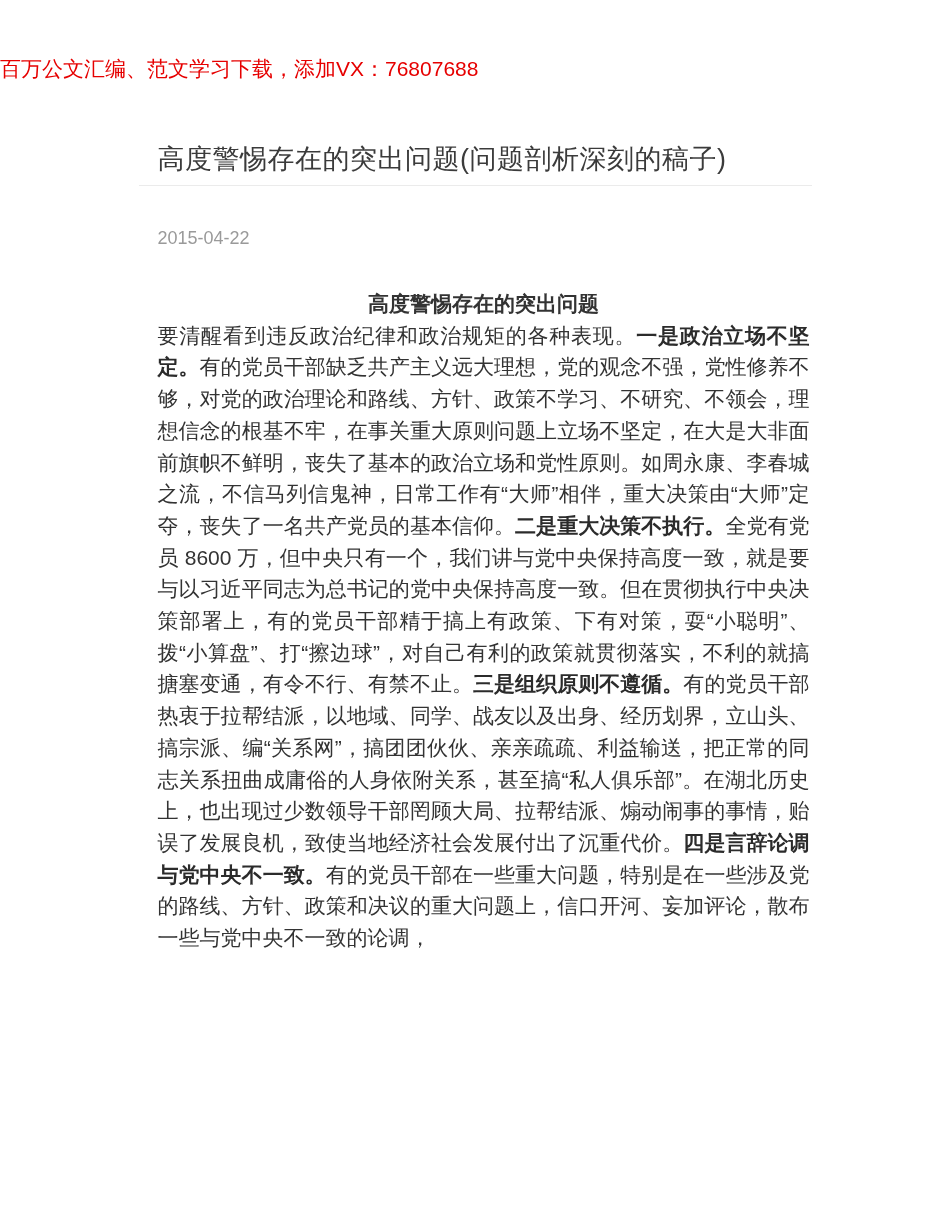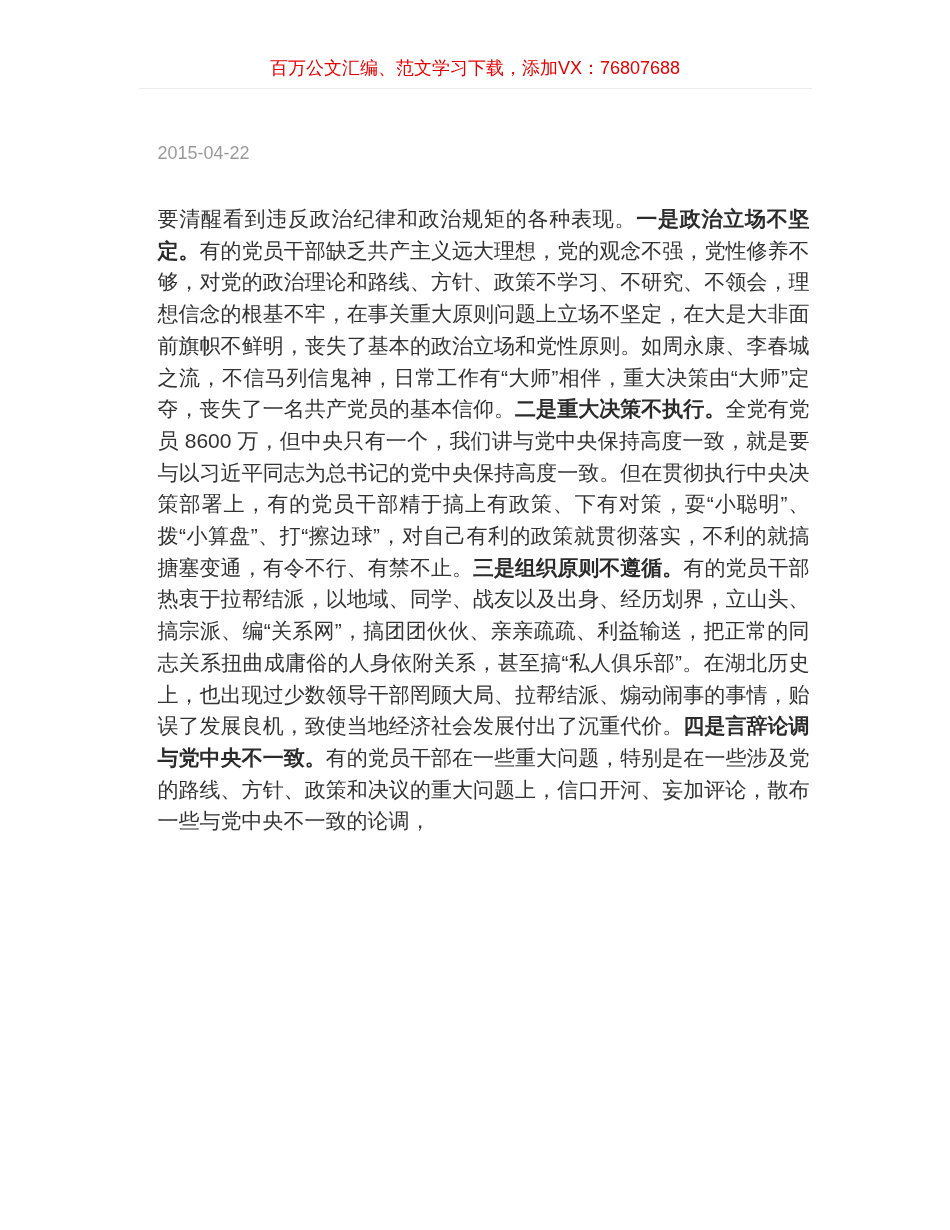--- a/index.html
+++ b/index.html
@@ -7,22 +7,22 @@
     padding: 0;
     background: #ffffff;
   }
   body {
     width: 950px;
     min-height: 1230px;
     font-family: "Liberation Sans", "DejaVu Sans", sans-serif;
   }
   .banner {
     padding-top: 56px;
-    text-align: center;
-    font-size: 18px;
+    text-align: left;
+    font-size: 21px;
     line-height: 25px;
     font-weight: 400;
   }
   .article {
     width: 673px;
     margin: 0 auto;
   }
   .inset {
     padding-left: 19px;
     padding-right: 2px;
@@ -34,21 +34,21 @@
     font-weight: 400;
     color: #3b3b3b;
     letter-spacing: 0.5px;
   }
   .divider {
     margin-top: 7px;
     height: 0;
     border-top: 1px solid #ebebeb;
   }
   .date {
-    margin-top: 54px;
+    margin-top: 42px;
     font-size: 18px;
     line-height: 20px;
     color: #9a9a9a;
   }
   .content {
     margin-top: 40px;
     font-size: 21px;
     line-height: 31.7px;
     color: #333333;
   }
@@ -75,26 +75,28 @@
 <body>
 
 <div class="page">
 
   <div class="banner" style="color: rgb(230, 0, 0);">
     <span>百万公文汇编、范文学习下载，添加VX：76807688</span>
   </div>
 
   <div class="article">
 
+    <h1 class="title inset">高度警惕存在的突出问题(问题剖析深刻的稿子)</h1>
 
     <div class="divider"></div>
 
     <div class="date inset">2015-04-22</div>
 
     <div class="content inset" style="color: rgb(51, 51, 51);">
+      <p class="heading">高度警惕存在的突出问题</p>
       <div id="paragraphs">
           <p class="para"><span>要清醒看到违反政治纪律和政治规矩的各种表现。</span><strong>一是政治立场不坚定。</strong><span>有的党员干部缺乏共产主义远大理想，党的观念不强，党性修养不够，对党的政治理论和路线、方针、政策不学习、不研究、不领会，理想信念的根基不牢，在事关重大原则问题上立场不坚定，在大是大非面前旗帜不鲜明，丧失了基本的政治立场和党性原则。如周永康、李春城之流，不信马列信鬼神，日常工作有“大师”相伴，重大决策由“大师”定夺，丧失了一名共产党员的基本信仰。</span><strong>二是重大决策不执行。</strong><span>全党有党员 8600 万，但中央只有一个，我们讲与党中央保持高度一致，就是要与以习近平同志为总书记的党中央保持高度一致。但在贯彻执行中央决策部署上，有的党员干部精于搞上有政策、下有对策，耍“小聪明”、拨“小算盘”、打“擦边球”，对自己有利的政策就贯彻落实，不利的就搞搪塞变通，有令不行、有禁不止。</span><strong>三是组织原则不遵循。</strong><span>有的党员干部热衷于拉帮结派，以地域、同学、战友以及出身、经历划界，立山头、搞宗派、编“关系网”，搞团团伙伙、亲亲疏疏、利益输送，把正常的同志关系扭曲成庸俗的人身依附关系，甚至搞“私人俱乐部”。在湖北历史上，也出现过少数领导干部罔顾大局、拉帮结派、煽动闹事的事情，贻误了发展良机，致使当地经济社会发展付出了沉重代价。</span><strong>四是言辞论调与党中央不一致。</strong><span>有的党员干部在一些重大问题，特别是在一些涉及党的路线、方针、政策和决议的重大问题上，信口开河、妄加评论，散布一些与党中央不一致的论调，</span></p>
         </div>
     </div>
 
   </div>
 
 </div>
 
 </body></html>

